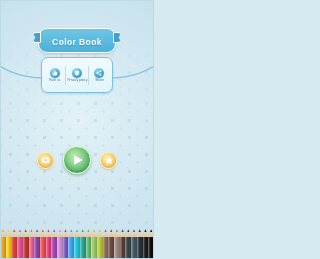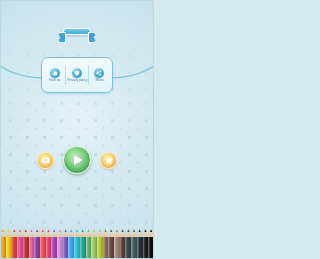--- a/index.html
+++ b/index.html
@@ -197,20 +197,21 @@
     <path d="M0 8 C 14 17, 30 20, 46 20" fill="none" stroke="#7dc4dd" stroke-width="1.4"></path>
   </svg>
   <svg class="string right" viewBox="0 0 46 30">
     <path d="M0 20 C 16 20, 32 17, 46 8" fill="none" stroke="#7dc4dd" stroke-width="1.4"></path>
   </svg>
 
   <div class="ribbon-wrap">
     <div class="ribbon">
       <span class="tail l"></span>
       <span class="tail r"></span>
+      <span class="ribbon-text">Color Book</span>
     </div>
   </div>
 
   <div class="panel">
 
     <div class="pbtn">
       <span class="pico">
         <svg width="6" height="6" viewBox="0 0 10 10">
           <path d="M3 9 V4.4 L5.2 1 C5.9 1 6.2 1.5 6 2.2 L5.6 3.6 H8.2 C8.9 3.6 9.2 4.2 9 4.8 L8.2 8.2 C8.1 8.7 7.7 9 7.2 9 Z M1 4.4 H2.6 V9 H1 Z" fill="#ffffff" opacity=".95"></path>
         </svg>

